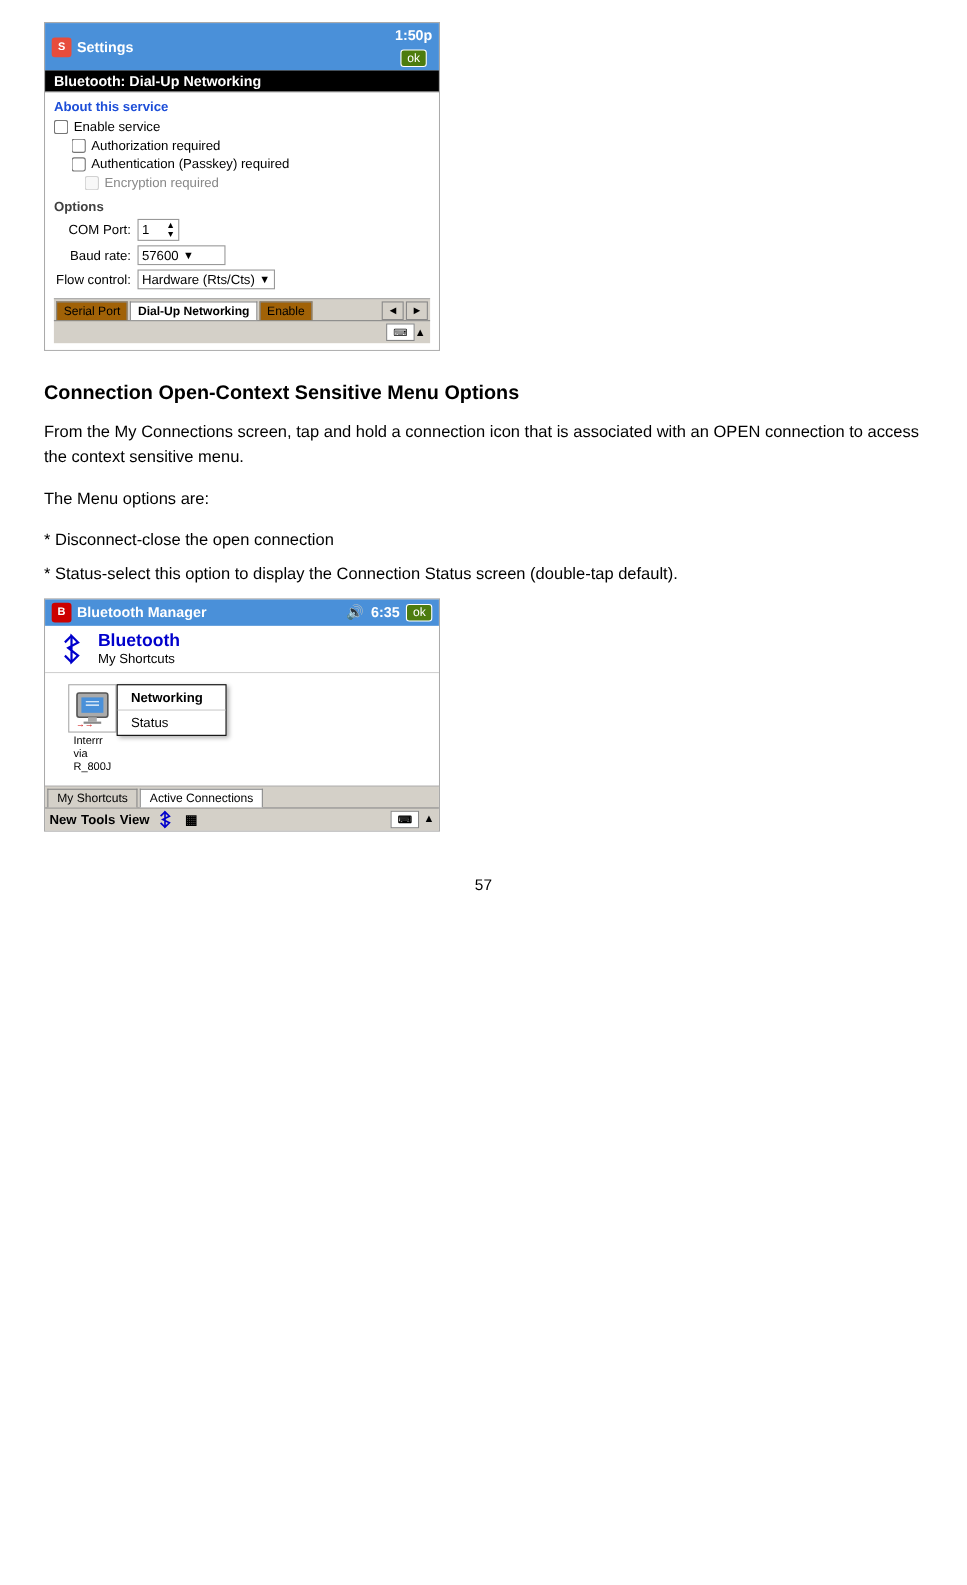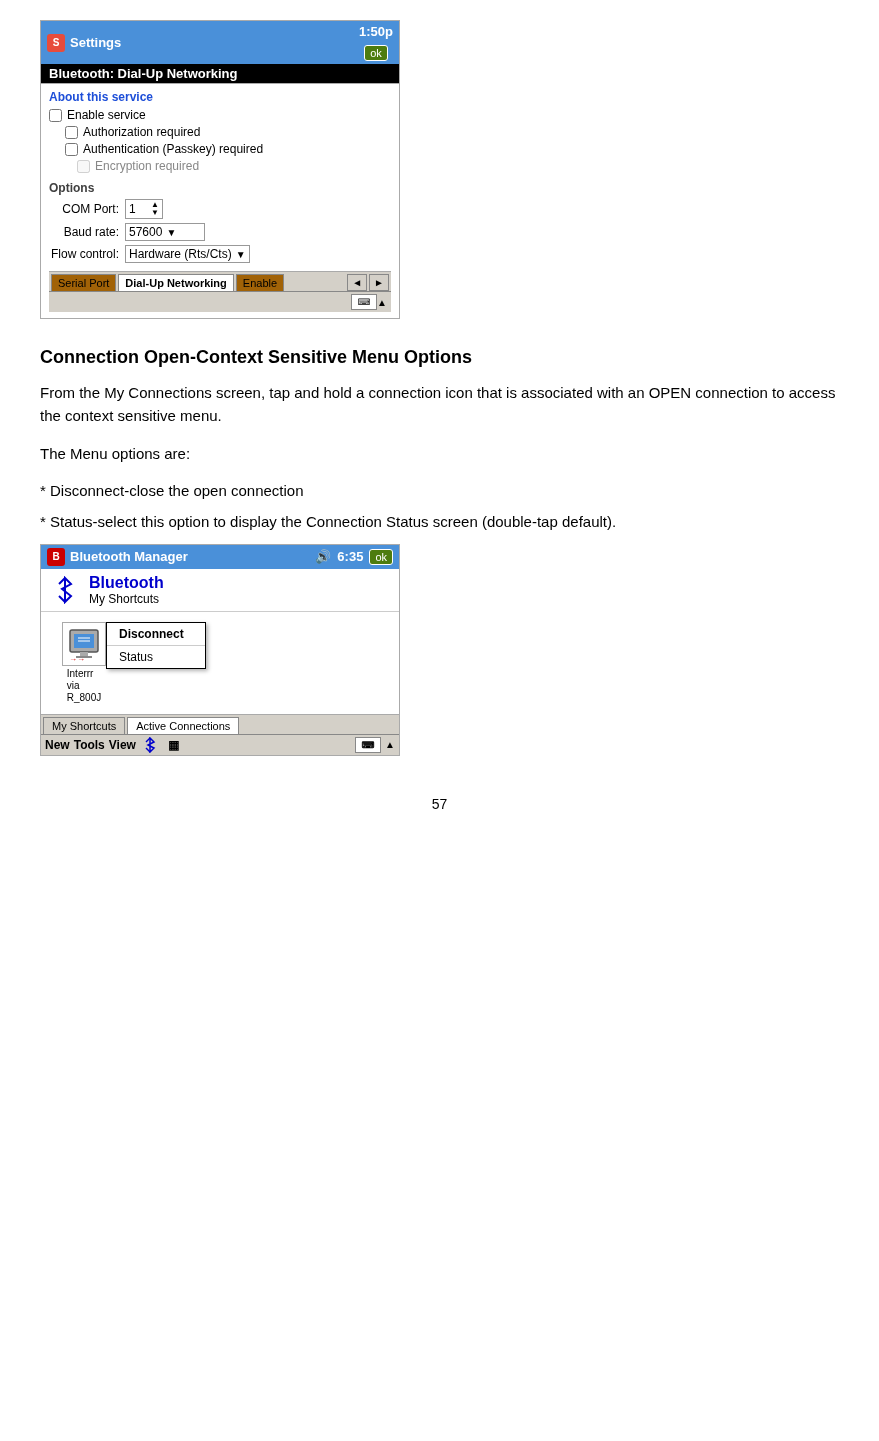--- a/index.html
+++ b/index.html
@@ -504,21 +504,21 @@
           <rect x="10" y="30" width="16" height="2" fill="#888"></rect>
 
           <text x="3" y="35" font-size="8" fill="#c00" font-weight="bold">→→</text>
         </svg>
       </div>
       <div style="font-size:10px;line-height:1.2;">Interrr<br>via<br>R_800J</div>
     </div>
 
     <div class="context-menu">
       <div class="context-menu-item">
-        <strong>Disconnect</strong>
+        <strong>Networking</strong>
       </div>
       <div class="context-menu-separator"></div>
       <div class="context-menu-item">
         <span>Status</span>
       </div>
     </div>
   </div>
 
   <div class="bt-tab-bar">
     <div class="bt-tab">

